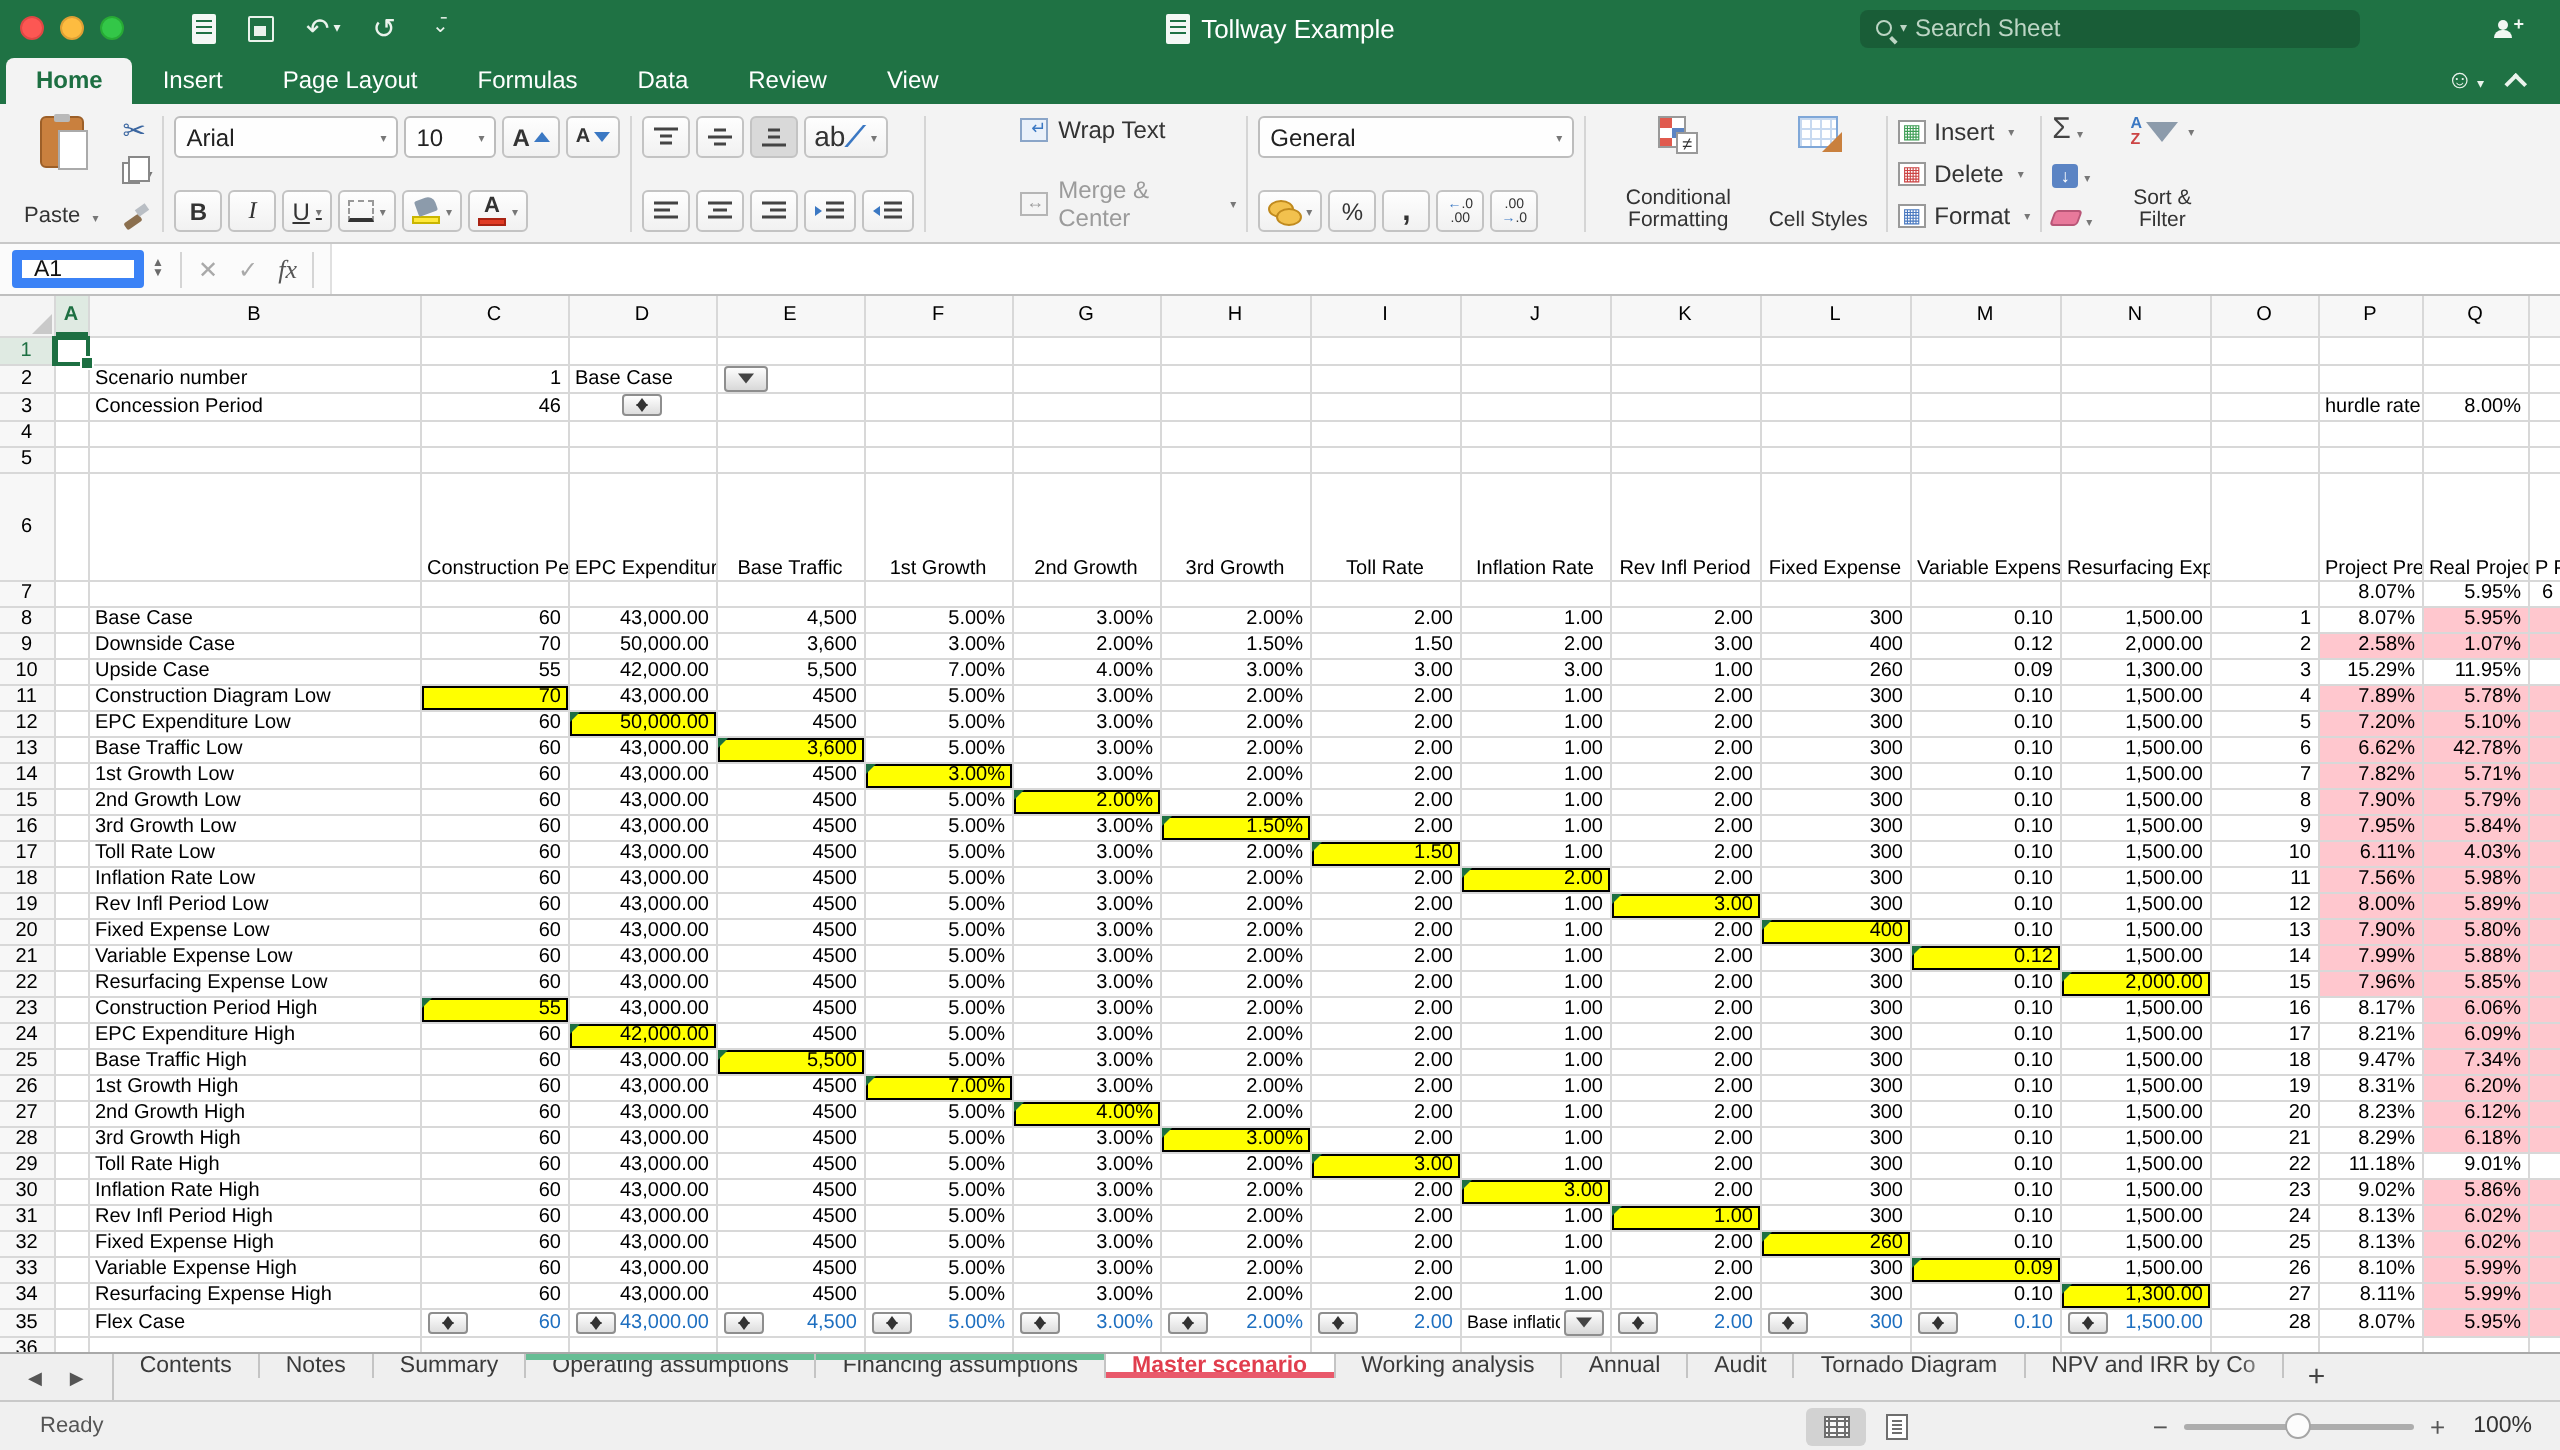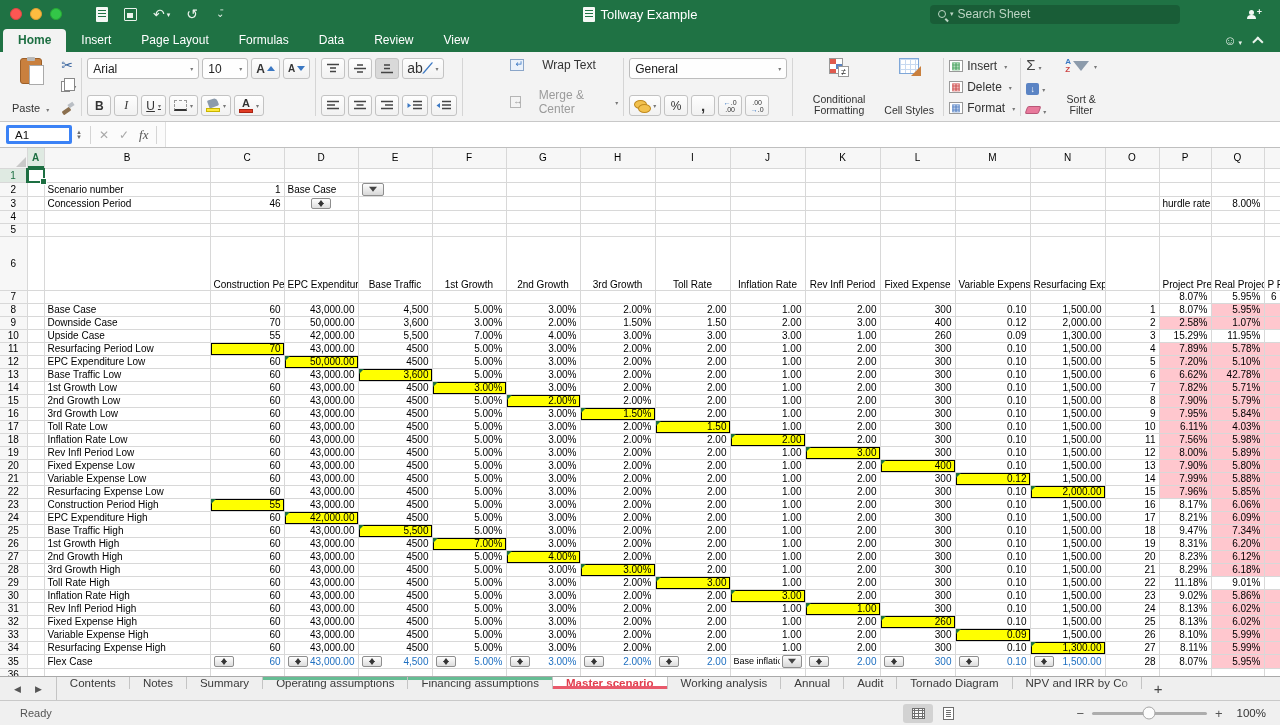--- a/index.html
+++ b/index.html
@@ -72,21 +72,21 @@
   .border-ic { width:13px; height:11px; border:1px dashed #999; border-bottom:2px solid #333; display:inline-block; }
   .fill-ic { display:inline-flex; flex-direction:column; align-items:center; }
   .bucket { width:10px; height:8px; background:#8C9BAB; transform:rotate(-20deg) ; border-radius:1px 4px 1px 1px; }
   .cbar { width:14px; height:4px; margin-top:1px; }
   .cbar.yellow { background:#FFE93B; border:1px solid #C9B500; }
   .cbar.red { background:#E03B24; border:1px solid #A92313; }
   .fc-a { font-size:11px; font-weight:bold; line-height:9px; }
   svg.bars { display:block; }
   .orient { font-size:14px; color:#333; }
   .orient .slash { color:#3B78C3; font-weight:bold; }
-  .icon-lbl { display:flex; align-items:center; gap:18px; font-size:12px; color:#333;padding-left:42px; }
+  .icon-lbl { display:flex; align-items:center; gap:5px; font-size:12px; color:#333;padding-left:42px; }
   .icon-lbl.grayed { color:#9B9B9B; }
   .wrap-ic { width:14px; height:12px; border:1px solid #8AA5C8; background:#EAF1FA; position:relative; display:inline-block; }
   .wrap-ic::after { content:"↵"; position:absolute; right:0px; top:-1px; font-size:9px; color:#3B78C3; }
   .merge-ic { width:15px; height:12px; border:1px solid #B5B5B5; background:#F4F4F4; position:relative; display:inline-block; }
   .merge-ic::after { content:"↔"; position:absolute; left:2px; top:-1px; font-size:9px; color:#9B9B9B; }
   .coins { width:16px; height:12px; position:relative; display:inline-block; }
   .coins::before, .coins::after { content:""; position:absolute; width:11px; height:7px; border-radius:50%; background:#F2C14E; border:1px solid #C08A1E; }
   .coins::before { left:0; top:0; } .coins::after { left:4px; top:4px; }
   .comma { font-size:15px; font-weight:bold; line-height:10px; }
   .decimals { font-size:7px; line-height:7px; text-align:center; color:#333; }
@@ -109,21 +109,21 @@
   .sigma { font-size:15px; color:#444; }
   .filldown { width:13px; height:12px; background:#5B84C4; border-radius:2px; color:#fff; font-size:9px; text-align:center; line-height:12px; display:inline-block; }
   .eraser { width:14px; height:8px; background:#E8799B; border:1px solid #B85677; border-radius:2px; transform:skewX(-20deg); display:inline-block; }
   .sortfilter-ic { display:flex; align-items:center; gap:2px; }
   .az { font-size:8px; line-height:8px; font-weight:bold; }
   .az .a { color:#3B78C3; } .az .z { color:#C44; }
   .funnel { width:0; height:0; border-left:8px solid transparent; border-right:8px solid transparent; border-top:10px solid #8C9BAB; display:inline-block; }
 
   
   .fbar { height:26px; background:#FBFBFB; border-bottom:1px solid #BFBFBF; display:flex; align-items:center; flex:none; }
-  .namebox { width:66px; height:19px; margin-left:6px; background:#FFF; border:3px solid #3b82f6; border-radius:2px; font-size:11.5px; padding:0 6px; display:flex; align-items:center; color:#111; }
+  .namebox { width:66px; height:19px; margin-left:6px; background:#FFF; border:5px solid #3b82f6; border-radius:2px; font-size:11.5px; padding:0 6px; display:flex; align-items:center; color:#111; }
   .nb-stepper { display:flex; flex-direction:column; margin-left:4px; color:#6B6B6B; font-size:6px; line-height:5px; }
   .fsep { width:1px; height:18px; background:#D5D5D5; margin:0 8px; }
   .fx-ic { font-family:"Liberation Serif",serif; font-style:italic; font-size:13px; color:#555; }
   .fbtn { color:#A9A9A9; font-size:12px; margin-right:10px; }
   .finput { flex:1; height:100%; background:#FFF; border-left:1px solid #E0E0E0; }
 
   
   .grid { position:relative; height:528px; overflow:hidden; background:#FFF; flex:none; }
   table.sheet { border-collapse:collapse; table-layout:fixed; width:1280px; }
   table.sheet td { border-right:1px solid #D8D8D8; border-bottom:1px solid #D8D8D8; font-size:10px; color:#000; padding:0 3px; overflow:hidden; white-space:nowrap; height:13px; }
@@ -708,21 +708,21 @@
             <td class="num blue">0.09</td>
             <td class="num blue">1,300.00</td>
             <td class="num blue">3</td>
             <td class="num">15.29%</td>
             <td class="num">11.95%</td>
             <td></td>
           </tr>
           <tr style="height: 13px;">
             <td class="gut">11</td>
             <td></td>
-            <td class="lbl">Resurfacing Period Low</td>
+            <td class="lbl">Construction Diagram Low</td>
             <td class="num y">70</td>
             <td class="num">43,000.00</td>
             <td class="num">4500</td>
             <td class="num">5.00%</td>
             <td class="num">3.00%</td>
             <td class="num">2.00%</td>
             <td class="num">2.00</td>
             <td class="num">1.00</td>
             <td class="num">2.00</td>
             <td class="num">300</td>

